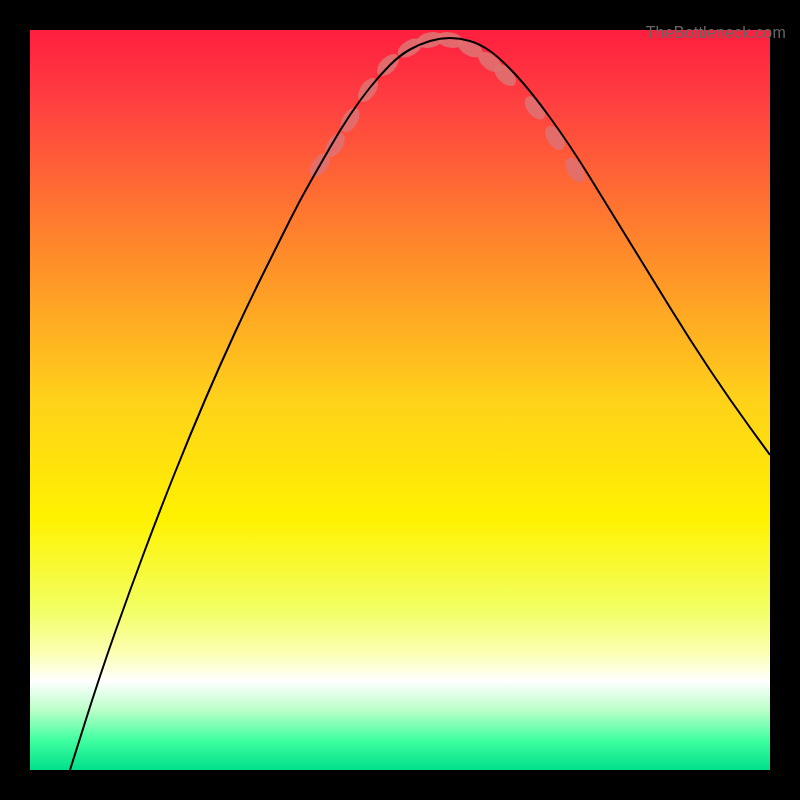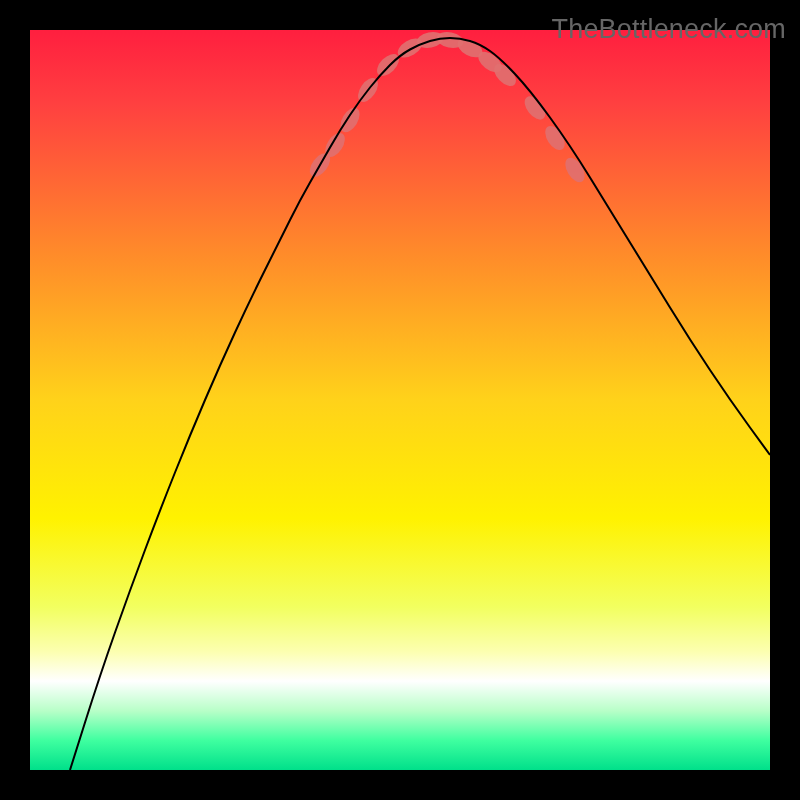--- a/index.html
+++ b/index.html
@@ -14,24 +14,24 @@
   .frame {
     position: absolute;
     left: 0;
     top: 0;
     width: 800px;
     height: 800px;
     background: #000;
   }
   .watermark {
     position: absolute;
-    top: 14px;
+    top: 24px;
     right: 14px;
     color: #666;
-    font-size: 27px;
+    font-size: 16px;
     font-weight: 400;
     letter-spacing: 0.2px;
     z-index: 50;
     user-select: none;
   }
   .plot-area {
     position: absolute;
     left: 30px;
     top: 30px;
     width: 740px;

